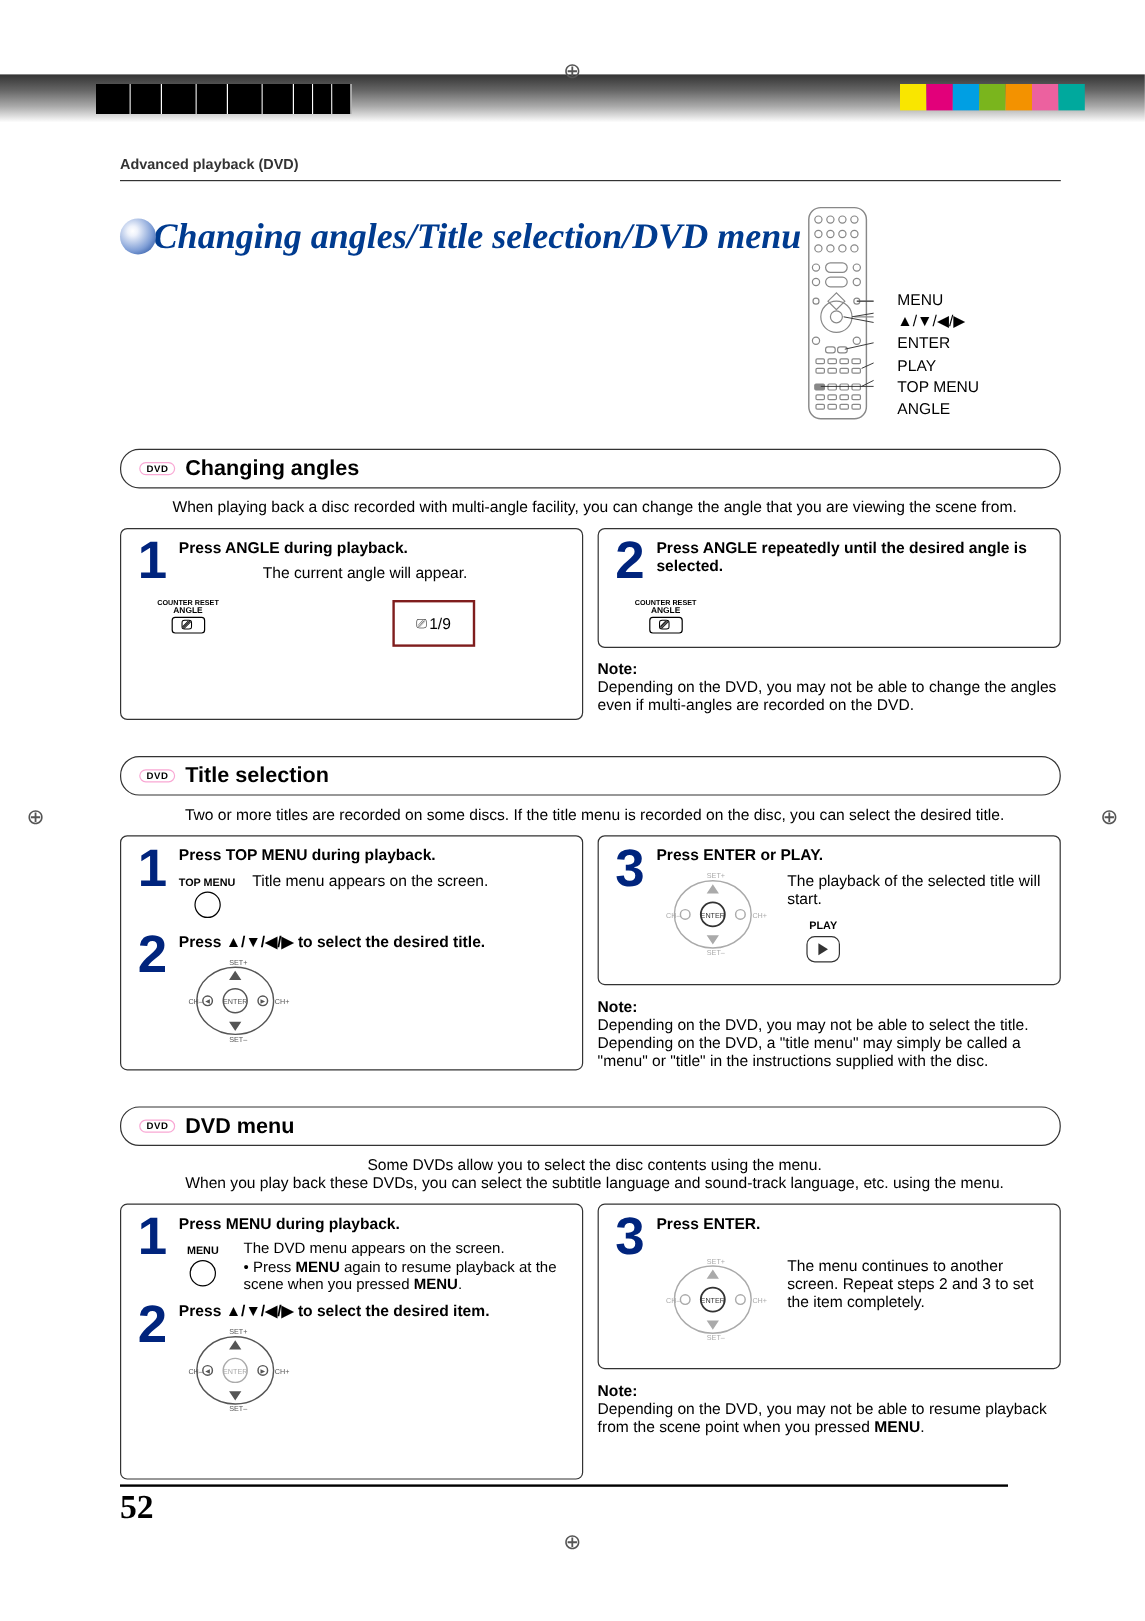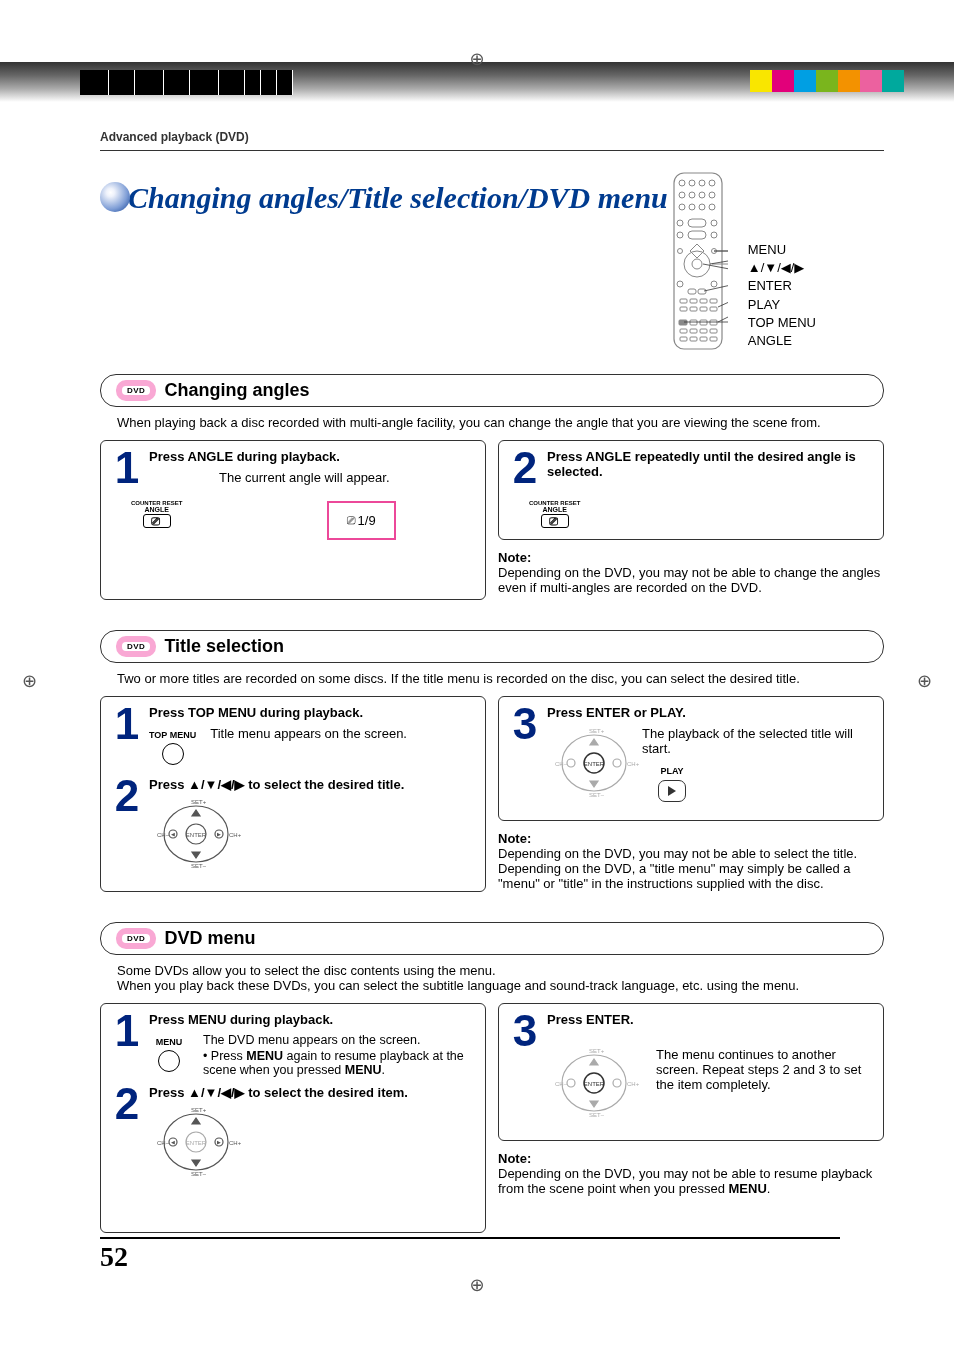--- a/index.html
+++ b/index.html
@@ -101,28 +101,29 @@
     font-size: 18px;
     font-weight: bold;
     display: flex;
     align-items: center;
     gap: 8px;
     margin-top: 20px;
   }
   .dvd-badge {
     font-size: 8px;
     font-weight: bold;
-    border: 6px solid #f9a8d4;
+    border: 1px solid #f9a8d4;
     border-radius: 10px;
     padding: 0 5px;
     letter-spacing: 0.5px;
   }
   .intro {
     font-size: 13px;
-    margin: 8px 0 10px 17px;
+    margin: 8px 0 10px 7px;
+    text-align: center;
   }
 
   .steps-row {
     display: flex;
     gap: 12px;
   }
   .step-col { flex: 1; }
   .step-box {
     border: 1px solid #333;
     border-radius: 6px;
@@ -165,21 +166,21 @@
     border: 1.5px solid #000;
     border-radius: 3px;
     margin: 1px auto 0;
     display: flex; align-items: center; justify-content: center;
     font-size: 8px;
   }
   .counter-reset { font-size: 6px; line-height: 1; }
 
   .osd-box {
     display: inline-block;
-    border: 2px solid #ec4899;
+    border: 2px solid #7f1d1d;
     padding: 10px 18px;
     font-size: 13px;
     margin-left: 140px;
     margin-top: -30px;
     background: #fff;
   }
   .camera-icon { font-size: 11px; vertical-align: 1px; margin-right: 2px;}
 
   .topmenu-label, .menu-label, .play-label {
     font-size: 9px;
@@ -442,21 +443,21 @@
           </div>
         </div>
       </div>
     </div>
     <div class="step-col">
       <div class="step-box">
         <div class="step">
           <div class="step-num">3</div>
           <div class="step-body">
             <div class="step-title">Press ENTER or PLAY.</div>
-            <div style="display:flex;margin-top:4px;align-items:center">
+            <div style="display:flex;gap:14px;margin-top:4px;align-items:flex-start">
               <div>
                 <svg width="95" height="72" viewBox="0 0 95 72">
                   <g fill="none" stroke="#aaa" stroke-width="1.2">
                     <ellipse cx="47" cy="36" rx="32" ry="28"></ellipse>
                     <polygon points="47,12 43,18 51,18" fill="#aaa"></polygon>
                     <polygon points="47,60 43,54 51,54" fill="#aaa"></polygon>
                     <circle cx="24" cy="36" r="4"></circle>
                       <circle cx="70" cy="36" r="4"></circle>
                   </g>
                   <circle cx="47" cy="36" r="10" fill="#fff" stroke="#333" stroke-width="1.5"></circle>

